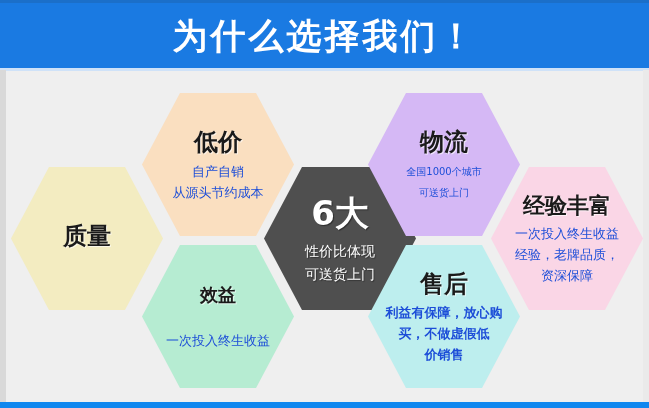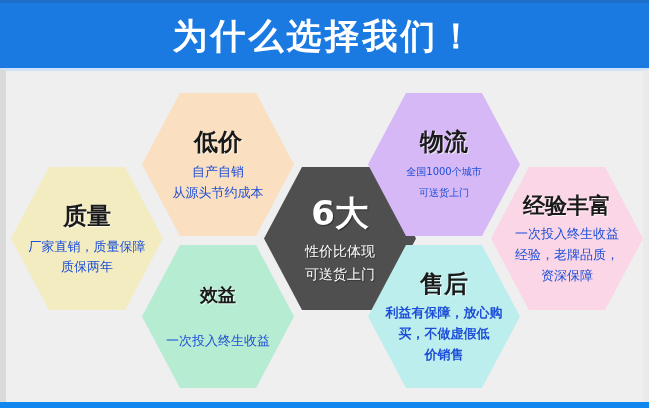--- a/index.html
+++ b/index.html
@@ -183,24 +183,20 @@
     <div id="header-top-edge"></div>
     <div id="header-title">为什么选择我们！</div>
   </div>
   <div id="header-bottom-fade"></div>
 
   <div class="side-gutter" id="gutter-left"></div>
   <div class="side-gutter" id="gutter-right"></div>
 
   <div class="hex" id="hex-quality">
     <div class="hex-title">质量</div>
-    <div class="hex-lines">
-      <div>厂家直销，质量保障</div>
-      <div>质保两年</div>
-    </div>
   </div>
 
   <div class="hex" id="hex-lowprice">
     <div class="hex-title">低价</div>
     <div class="hex-lines">
       <div>自产自销</div>
       <div>从源头节约成本</div>
     </div>
   </div>
 

